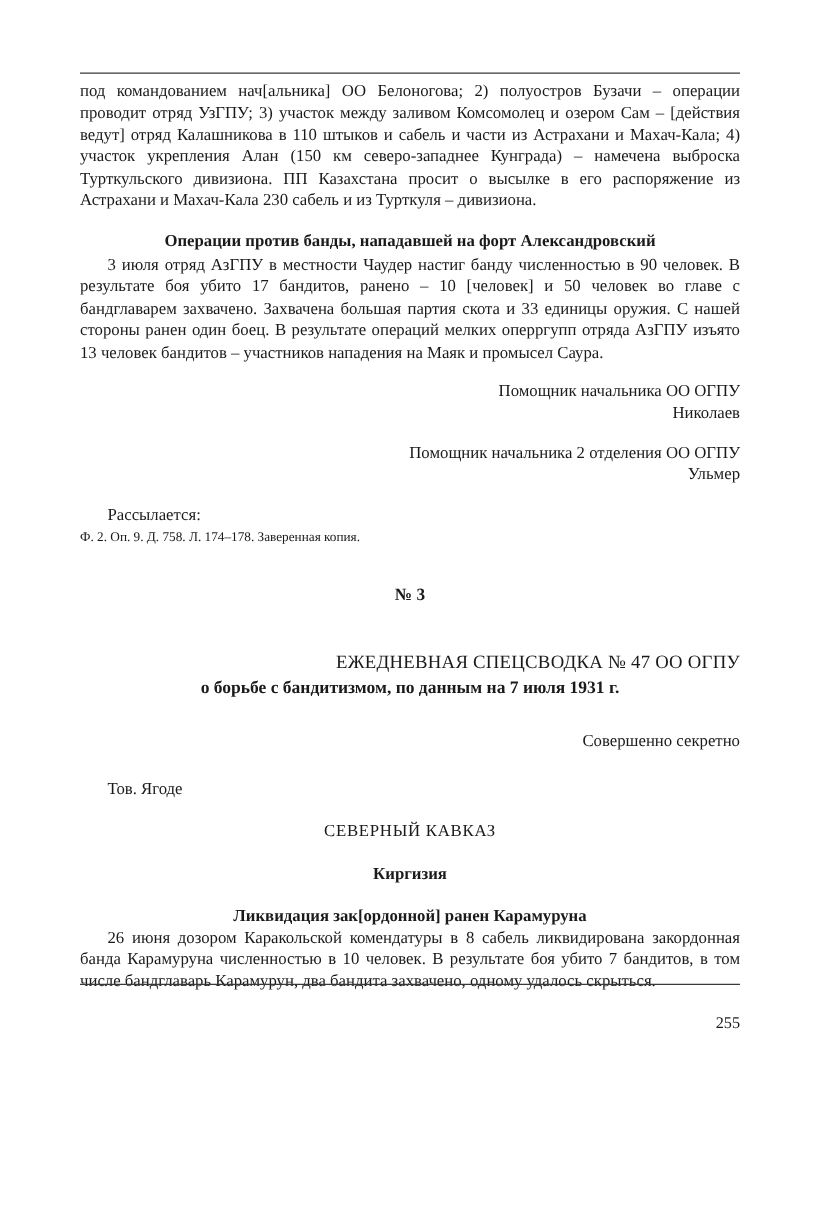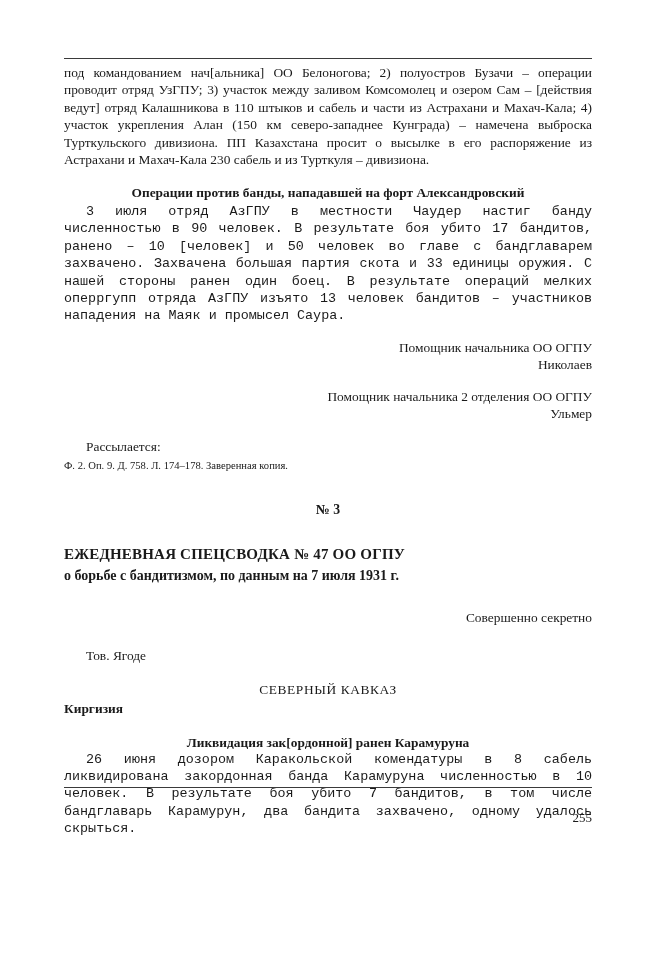--- a/index.html
+++ b/index.html
@@ -42,21 +42,20 @@
     line-height: 1.30;
     text-align: justify;
     text-justify: inter-word;
     margin: 0;
   }
   .para-first {
     margin-top: 6px;
   }
   .indent {
     text-indent: 22px;
-    font-family: Liberation Mono, monospace;
   }
   .heading-bold {
     font-weight: bold;
     text-align: center;
     font-size: 13.4px;
     margin: 15px 0 2px 0;
     line-height: 1.3;
   }
   .sign-block {
     text-align: right;
@@ -87,29 +86,29 @@
     margin-top: 4px;
     line-height: 1.3;
   }
   .doc-number {
     text-align: center;
     font-weight: bold;
     font-size: 13.8px;
     margin-top: 30px;
   }
   .doc-title {
-    text-align: left;
-    font-weight: bold;
+    text-align: right;
+    font-weight: normal;
     font-size: 15px;
-    margin-top: 26px;
+    margin-top: 36px;
     line-height: 1.35;
     letter-spacing: 0.2px;
   }
   .doc-subtitle {
-    text-align: left;
+    text-align: center;
     font-weight: bold;
     font-size: 14px;
     margin-top: 2px;
     line-height: 1.35;
   }
   .secret-line {
     text-align: right;
     font-size: 13.4px;
     margin-top: 24px;
   }
@@ -118,23 +117,24 @@
     margin-top: 22px;
     text-indent: 22px;
   }
   .region-head {
     text-align: center;
     font-size: 13.4px;
     margin-top: 18px;
     letter-spacing: 0.6px;
   }
   .sub-region-head {
+    text-align: center;
     font-size: 13.4px;
     font-weight: bold;
-    margin-top: 3px;
+    margin-top: 18px;
   }
   .section-head {
     text-align: center;
     font-size: 13.4px;
     font-weight: bold;
     margin-top: 18px;
   }
   .page-number {
     position: absolute;
     right: 64px;

